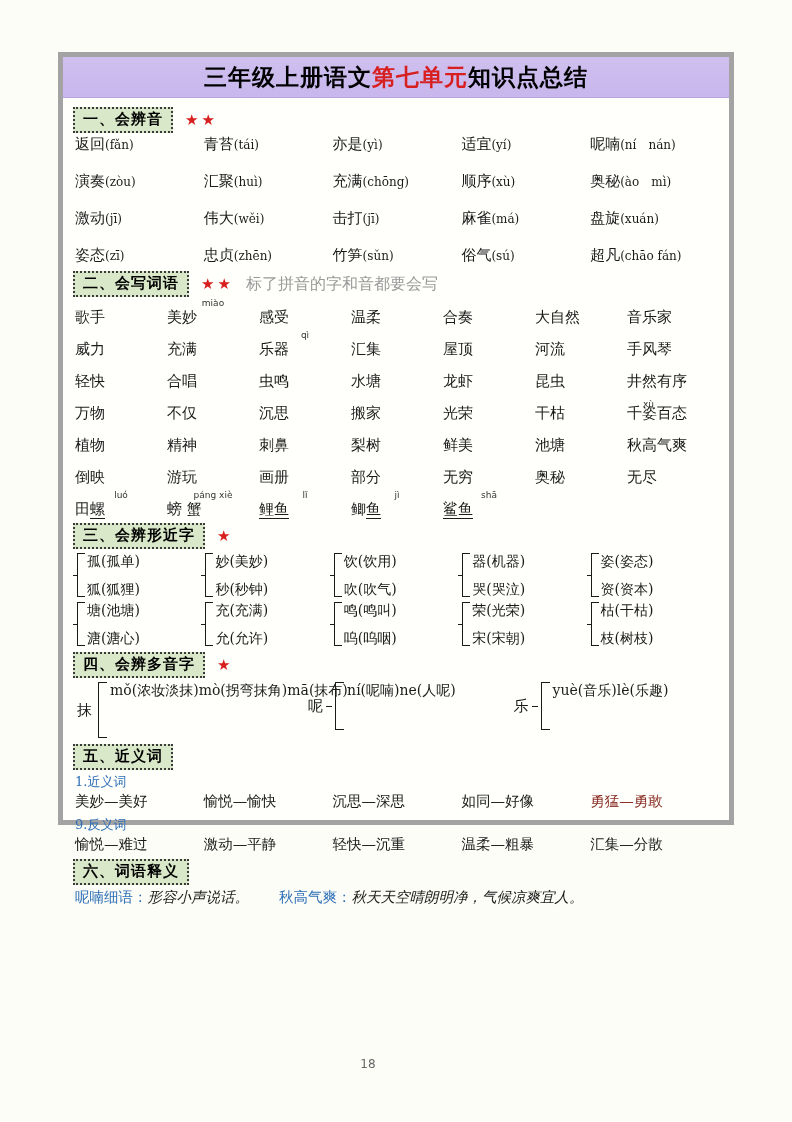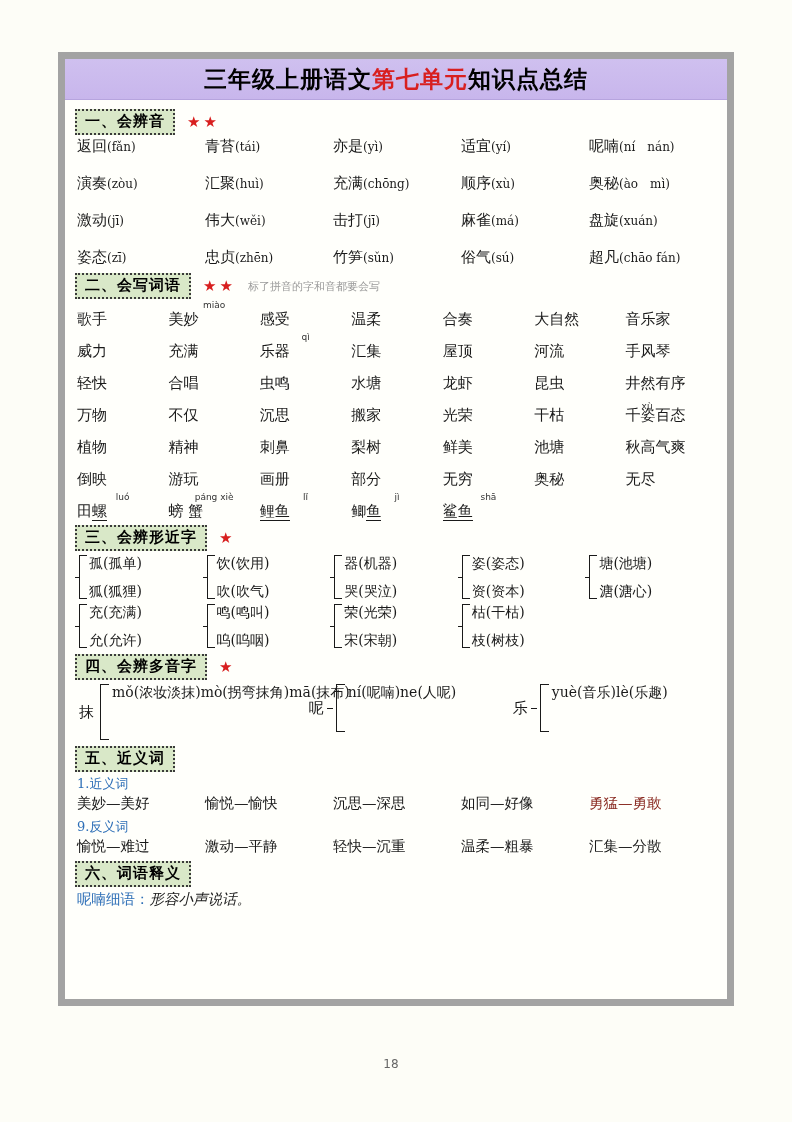--- a/index.html
+++ b/index.html
@@ -3,42 +3,42 @@
 <meta charset="utf-8">
 <style>
   html,body{margin:0;padding:0;}
   body{
     width:792px;height:1122px;
     background:#fdfdf7;
     font-family:"DejaVu Sans","Liberation Sans",sans-serif;
     position:relative;overflow:hidden;
   }
   .page{
-    position:absolute;left:58px;top:52px;width:676px;height:954px;
-    border:7px solid #a3a3a3;background:#fffffb;box-sizing:border-box;
+    position:absolute;left:58px;top:52px;width:676px;height:773px;
+    border:5px solid #a3a3a3;background:#fffffb;box-sizing:border-box;
   }
   .title-banner{
     height:40px;background:linear-gradient(180deg,#cfc0ef 0%,#c8b6ec 100%);
     display:flex;align-items:center;justify-content:center;
     border-bottom:1px solid #b6a4de;
   }
   .title-text{font-size:23px;font-weight:bold;color:#000;letter-spacing:1px;
     font-family:"DejaVu Serif","Liberation Serif",serif;white-space:nowrap;}
   .title-text .red{color:#d81f1f;}
   .body-wrap{padding:6px 10px 0 10px;}
 
   .sec-head{display:flex;align-items:center;gap:12px;margin:3px 0 2px 0;}
   .badge{
     background:#d9e8c8;border:2px dotted #3a3a3a;
     padding:1px 8px 2px 8px;font-size:15px;font-weight:bold;color:#000;
     font-family:"DejaVu Serif","Liberation Serif",serif;letter-spacing:1px;
     display:inline-block;
   }
   .stars{color:#d81f1f;font-size:15px;letter-spacing:3px;}
-  .note{color:#9a9a9a;font-size:11px;font-family:"DejaVu Serif","Liberation Serif",serif;}
+  .note{color:#9a9a9a;font-size:16px;font-family:"DejaVu Serif","Liberation Serif",serif;}
 
   .hanzi{font-family:"DejaVu Serif","Liberation Serif",serif;color:#1a1a1a;}
 
   
   .s1{display:grid;grid-template-columns:repeat(5,1fr);row-gap:18px;margin:2px 0 6px 2px;}
   .s1 .cell{font-size:15px;white-space:nowrap;}
   .s1 .py{font-size:12px;}
 
   
   .s2{display:grid;grid-template-columns:repeat(7,1fr);row-gap:4px;margin:2px 0 4px 2px;}
@@ -76,21 +76,21 @@
   .s5row .cell{font-size:14.5px;white-space:nowrap;}
   .s5row .cell.accent{color:#8a2b22;}
 
   
   .s6{display:flex;gap:30px;margin:3px 0 0 2px;font-size:14.5px;}
   .term{color:#2e6fb7;}
   .defn{color:#1a1a1a;font-style:italic;}
 
   .pagenum{
     position:absolute;left:0;top:1057px;width:736px;text-align:center;
-    font-size:12px;color:#666;font-family:"DejaVu Sans","Liberation Sans",sans-serif;padding-left:23px;
+    font-size:12px;color:#666;font-family:"DejaVu Sans","Liberation Sans",sans-serif;
   }
 </style>
 </head>
 <body>
 
 <div class="page">
 
   <div class="title-banner">
     <div class="title-text">
       <span id="t1">三年级上册语文</span><span class="red" id="t2">第七单元</span><span id="t3">知识点总结</span>
@@ -191,20 +191,27 @@
         <div class="pair">
           <span class="brace"></span>
           <span class="pair-items">
             <div>孤(孤单)</div>
             <div>狐(狐狸)</div>
           </span>
         </div>
         <div class="pair">
           <span class="brace"></span>
           <span class="pair-items">
+            <div>妙(美妙)</div>
+            <div>秒(秒钟)</div>
+          </span>
+        </div>
+        <div class="pair">
+          <span class="brace"></span>
+          <span class="pair-items">
             <div>饮(饮用)</div>
             <div>吹(吹气)</div>
           </span>
         </div>
         <div class="pair">
           <span class="brace"></span>
           <span class="pair-items">
             <div>器(机器)</div>
             <div>哭(哭泣)</div>
           </span>
@@ -312,18 +319,19 @@
         <div class="cell">轻快—沉重</div>
         <div class="cell">温柔—粗暴</div>
         <div class="cell">汇集—分散</div>
       </div>
 
     <div class="sec-head">
       <span class="badge">六、词语释义</span>
     </div>
     <div class="s6 hanzi" id="grid-s6">
         <div><span class="term">呢喃细语：</span><span class="defn">形容小声说话。</span></div>
+        <div><span class="term">秋高气爽：</span><span class="defn">秋天天空晴朗明净，气候凉爽宜人。</span></div>
       </div>
 
   </div>
 </div>
 
 <div class="pagenum">18</div>
 
 </body></html>

